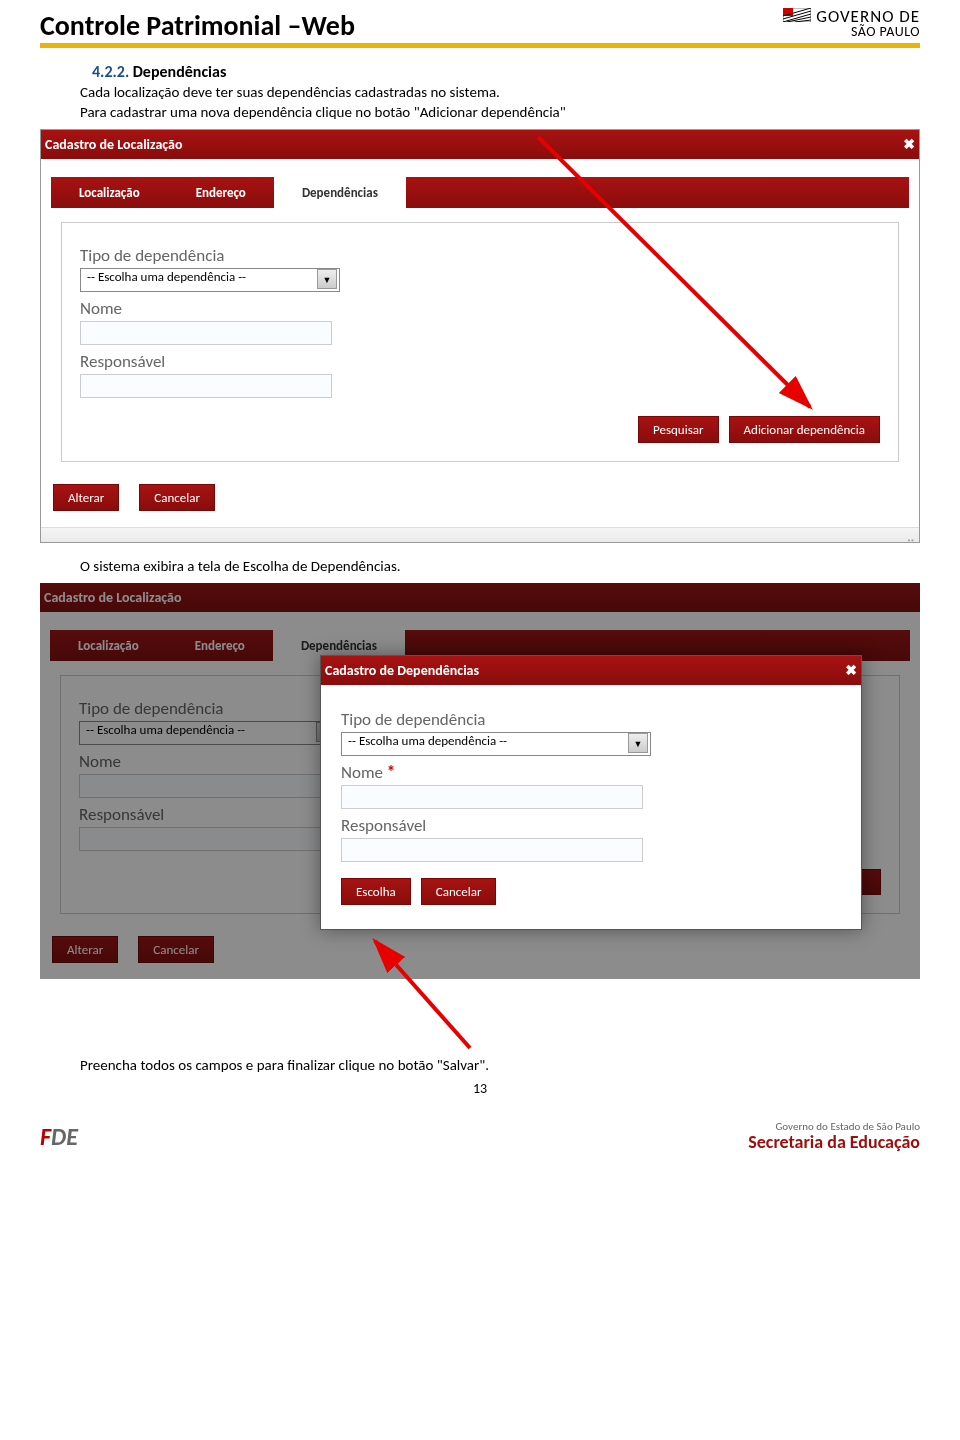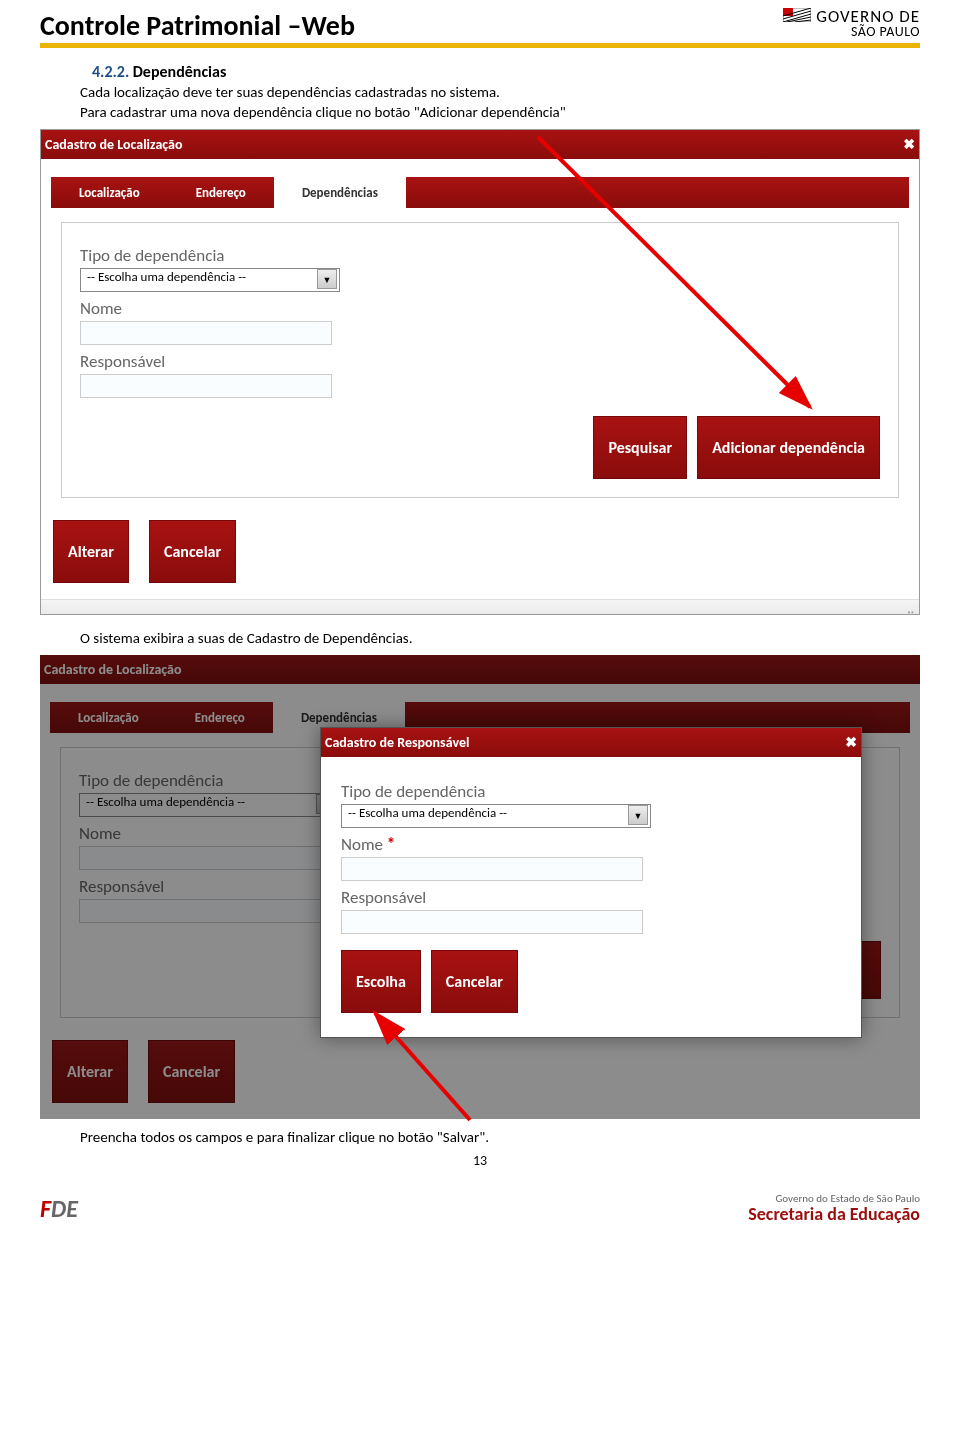--- a/index.html
+++ b/index.html
@@ -19,21 +19,21 @@
 .close-x{color:#fff;font-weight:bold;cursor:pointer}
 .tabbar{background:#9b0e0e;background:linear-gradient(#a81212,#8a0c0c);display:flex;margin:18px 10px 0 10px}
 .tab{color:#fff;font-size:13px;font-weight:bold;padding:8px 28px}
 .tab.active{background:#fff;color:#333}
 .form-area{border:1px solid #ccc;margin:14px 20px;padding:16px 18px 18px 18px;background:#fff}
 .lbl{color:#666;font-size:17px;margin-top:6px}
 .sel{border:1px solid #888;background:#fff;width:250px;height:22px;display:flex;justify-content:space-between;font-size:13px;padding:0 2px 0 6px;margin-top:2px}
 .sel .dd{width:18px;height:18px;background:linear-gradient(#eee,#ccc);border:1px solid #999;display:flex;align-items:center;justify-content:center;font-size:9px}
 .inp{border:1px solid #ccc;background:#fafdff;width:250px;height:22px;margin-top:2px}
 .btn-row{display:flex;justify-content:flex-end;gap:10px;margin-top:18px}
-.btn{background:#9b0e0e;background:linear-gradient(#a81212,#8a0c0c);border:1px solid #770808;color:#fff;font-weight:bold;font-size:16px;padding:21px 14px}
+.btn{background:#9b0e0e;background:linear-gradient(#a81212,#8a0c0c);border:1px solid #770808;color:#fff;font-weight:normal;font-size:13px;padding:5px 14px}
 .footer-btns{display:flex;gap:20px;margin:22px 0 10px 12px}
 .resize-grip{text-align:right;color:#999;font-size:12px;padding-right:4px;height:14px;background:linear-gradient(#f5f5f5,#eaeaea);border-top:1px solid #ddd}
 .overlay-wrap{position:relative}
 .dimmed{filter:brightness(.55) grayscale(.1);}
 .popup{position:absolute;top:72px;left:280px;width:540px;background:#fff;border:1px solid #555;box-shadow:0 0 18px rgba(0,0,0,.4)}
 .popup .form-area{margin:10px;border:none;padding:8px 10px 14px 10px}
 .popup .inp{width:300px}
 .popup .sel{width:300px}
 .req{color:#c00;font-weight:bold}
 .arrow{position:absolute;pointer-events:none}
@@ -111,21 +111,21 @@
         <defs>
             <marker id="ah1" markerWidth="10" markerHeight="10" refX="8" refY="3" orient="auto">
               <path d="M0,0 L0,6 L9,3 z" fill="#e60000"></path>
             </marker>
           </defs>
         <line x1="498" y1="8" x2="770" y2="278" stroke="#e60000" stroke-width="4" marker-end="url(#ah1)"></line>
       </svg>
     </div>
   </div>
 
-  <div class="body-text" style="margin-top:14px">O sistema exibira a suas de Cadastro de Dependências.</div>
+  <div class="body-text" style="margin-top:14px">O sistema exibira a tela de Escolha de Dependências.</div>
 
   <div class="screenshot overlay-wrap" style="height:465px">
     <div class="dimmed">
       <div class="modal-frame" style="border:none">
         <div class="modal-hdr">
           <span>Cadastro de Localização</span>
         </div>
         <div style="background:#fff;padding-bottom:6px">
           <div class="tabbar">
             <div class="tab">Localização</div>
@@ -149,21 +149,21 @@
           <div class="footer-btns">
             <div class="btn">Alterar</div>
             <div class="btn">Cancelar</div>
           </div>
         </div>
       </div>
     </div>
 
     <div class="popup">
       <div class="modal-hdr">
-        <span>Cadastro de Responsável</span>
+        <span>Cadastro de Dependências</span>
         <span class="close-x">✖</span>
       </div>
       <div class="form-area">
         <div class="lbl">Tipo de dependência</div>
         <div class="sel">
           <span>-- Escolha uma dependência --</span>
           <span class="dd">▼</span>
         </div>
         <div class="lbl"><span>Nome</span> <span class="req">*</span></div>
         <div class="inp"></div>

